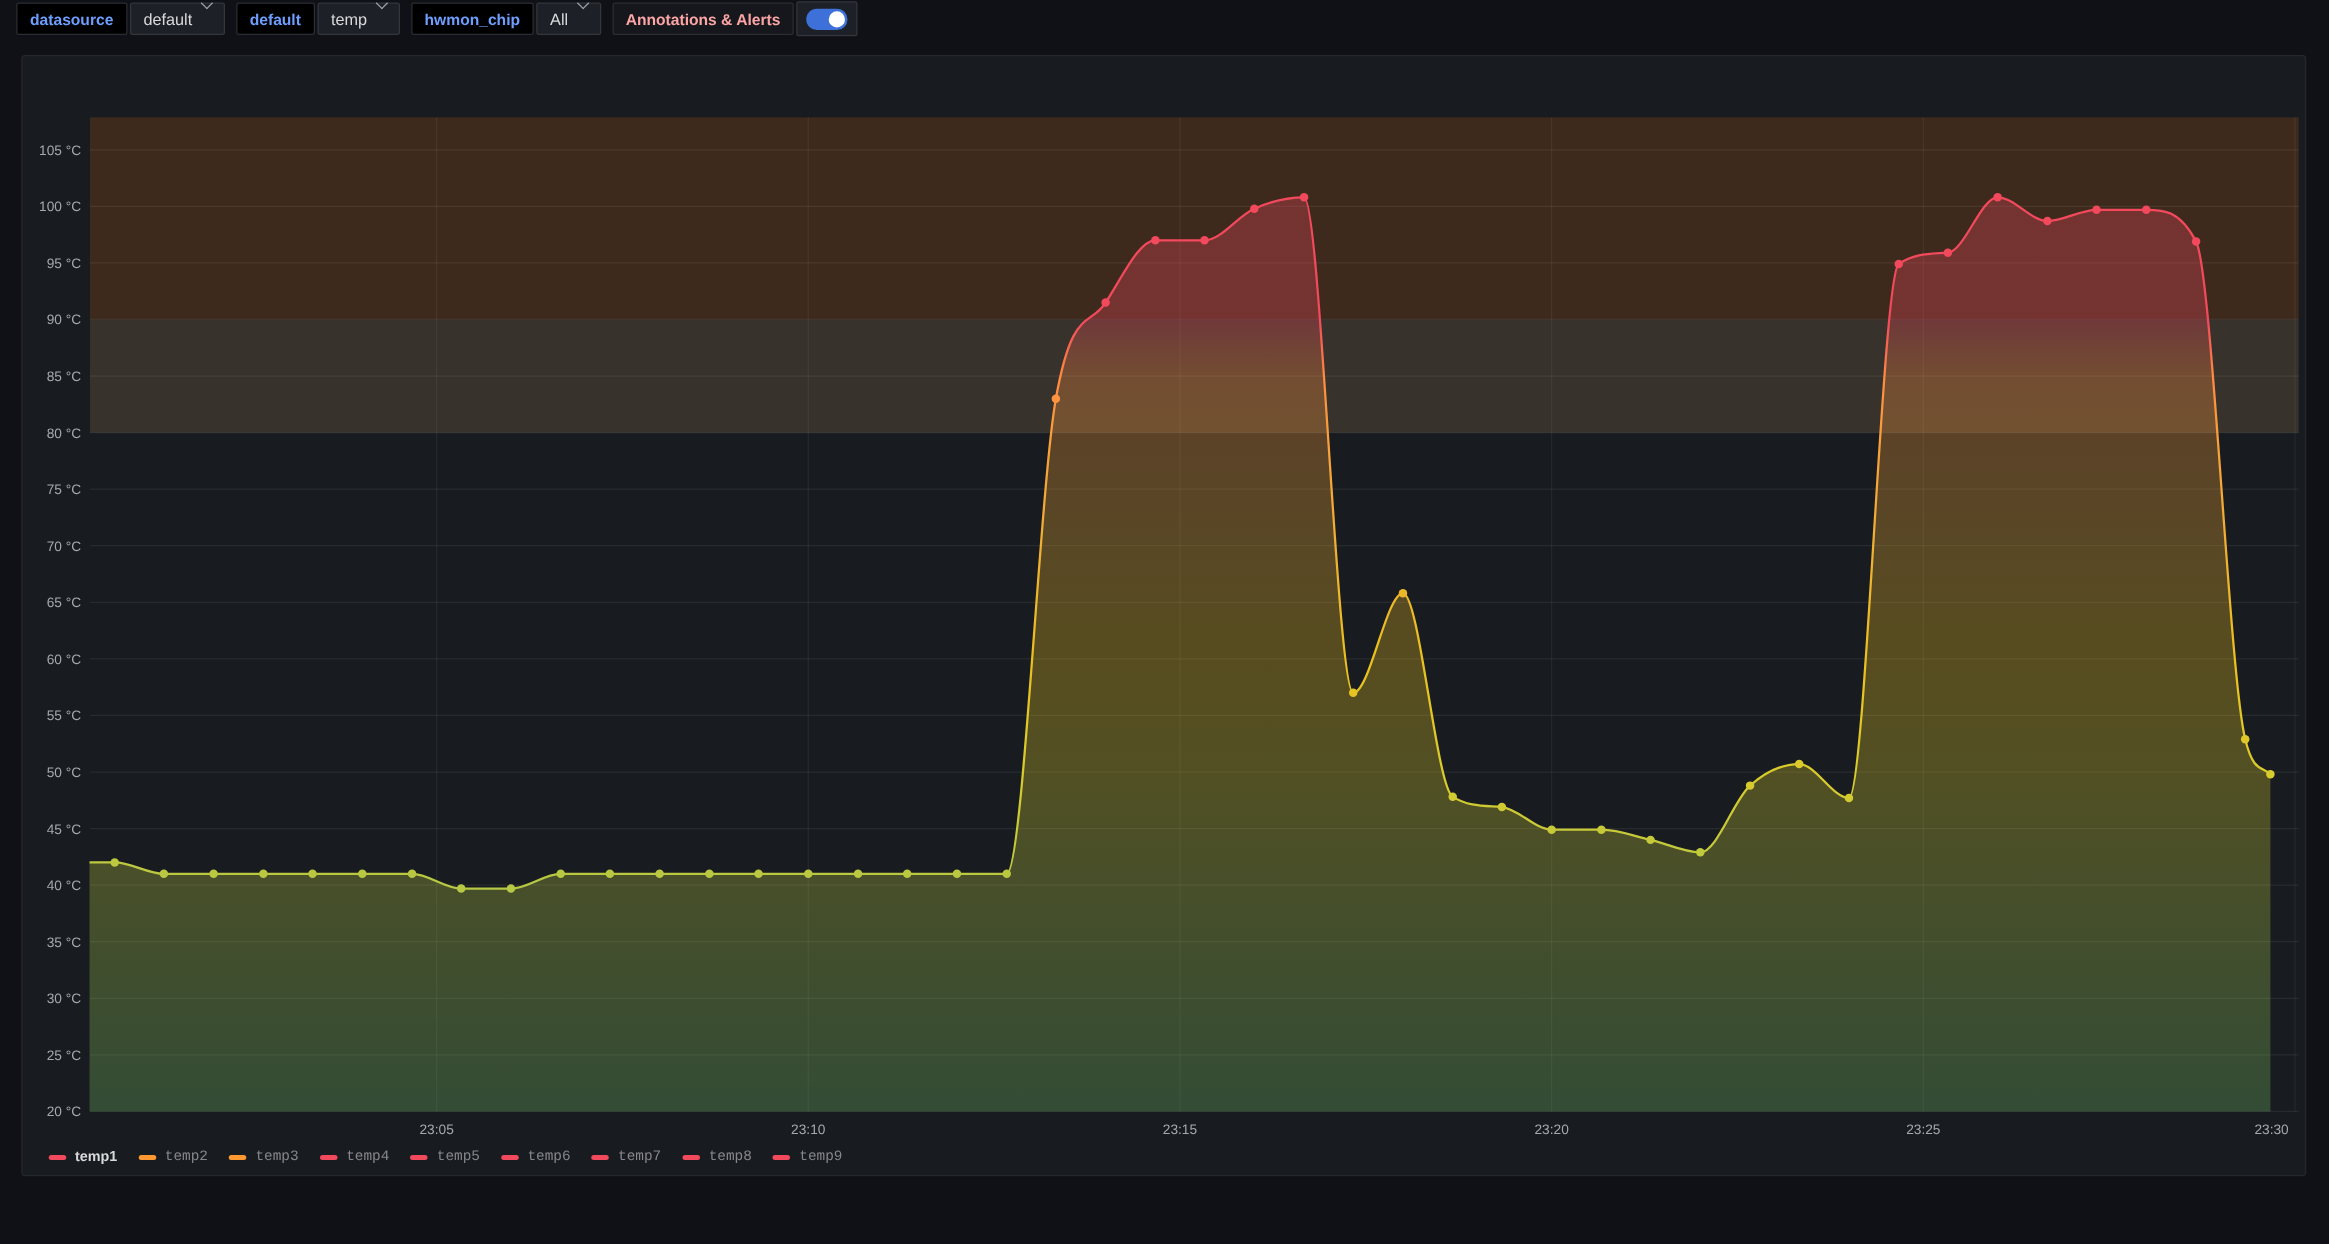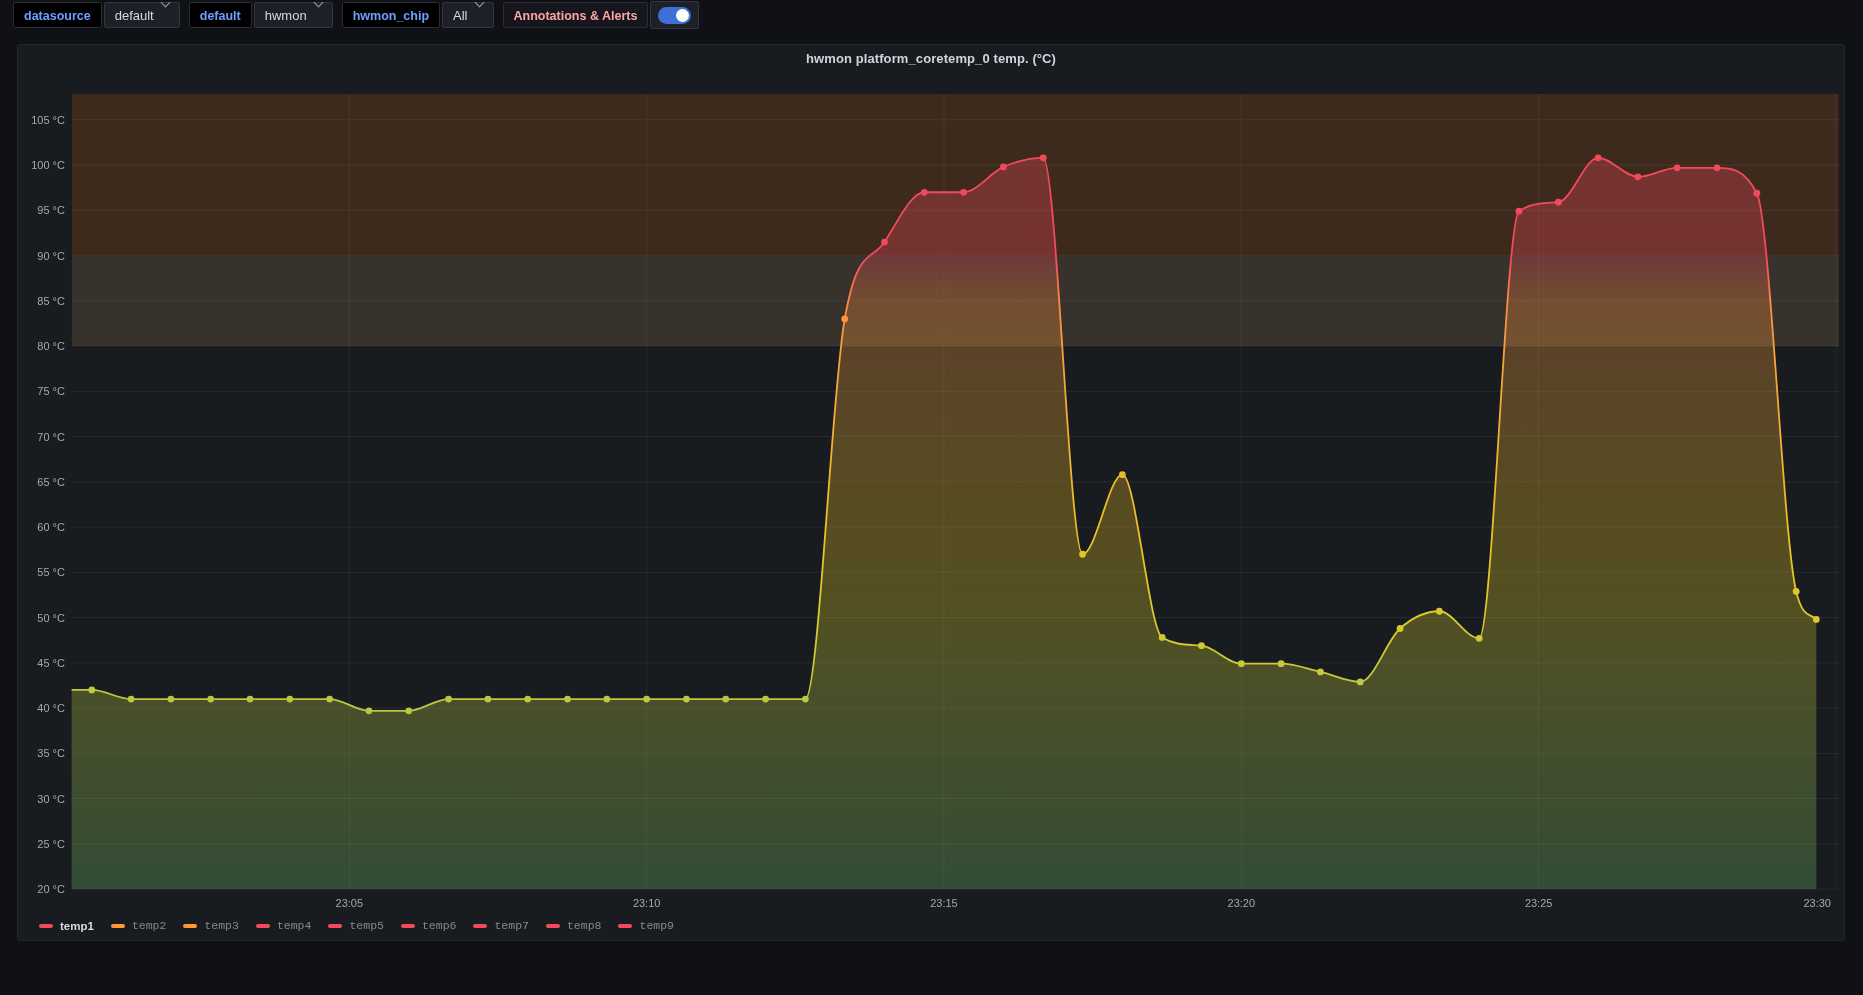--- a/index.html
+++ b/index.html
@@ -37,21 +37,21 @@
     <div class="group">
       <div class="box label-box">datasource</div>
       <div class="box value-box">
         <span>default</span>
         <i class="chev"></i>
       </div>
     </div>
     <div class="group">
       <div class="box label-box">default</div>
       <div class="box value-box">
-        <span>hwmon</span>
+        <span>temp</span>
         <i class="chev"></i>
       </div>
     </div>
     <div class="group">
       <div class="box label-box">hwmon_chip</div>
       <div class="box value-box">
         <span>All</span>
         <i class="chev"></i>
       </div>
     </div>
@@ -61,21 +61,20 @@
         <div class="pill">
           <div class="knob"></div>
         </div>
       </div>
     </div>
   </div>
 
 <div class="topbar" id="annbar" style="left:auto;"></div>
 
 <div class="panel">
-  <div class="panel-title">hwmon platform_coretemp_0 temp. (°C)</div>
   <svg id="chart" viewBox="0 0 1828 897">
       <defs>
         <linearGradient id="lineGrad" x1="0" y1="49" x2="0" y2="846" gradientUnits="userSpaceOnUse">
           <stop offset="0.0000" stop-color="rgb(242,73,92)"></stop>
           <stop offset="0.0895" stop-color="rgb(242,73,92)"></stop>
           <stop offset="0.1464" stop-color="rgb(242,73,92)"></stop>
           <stop offset="0.1806" stop-color="rgb(242,73,92)"></stop>
           <stop offset="0.2033" stop-color="rgb(242,73,92)"></stop>
           <stop offset="0.2261" stop-color="rgb(247,99,82)"></stop>
           <stop offset="0.2602" stop-color="rgb(255,139,66)"></stop>

